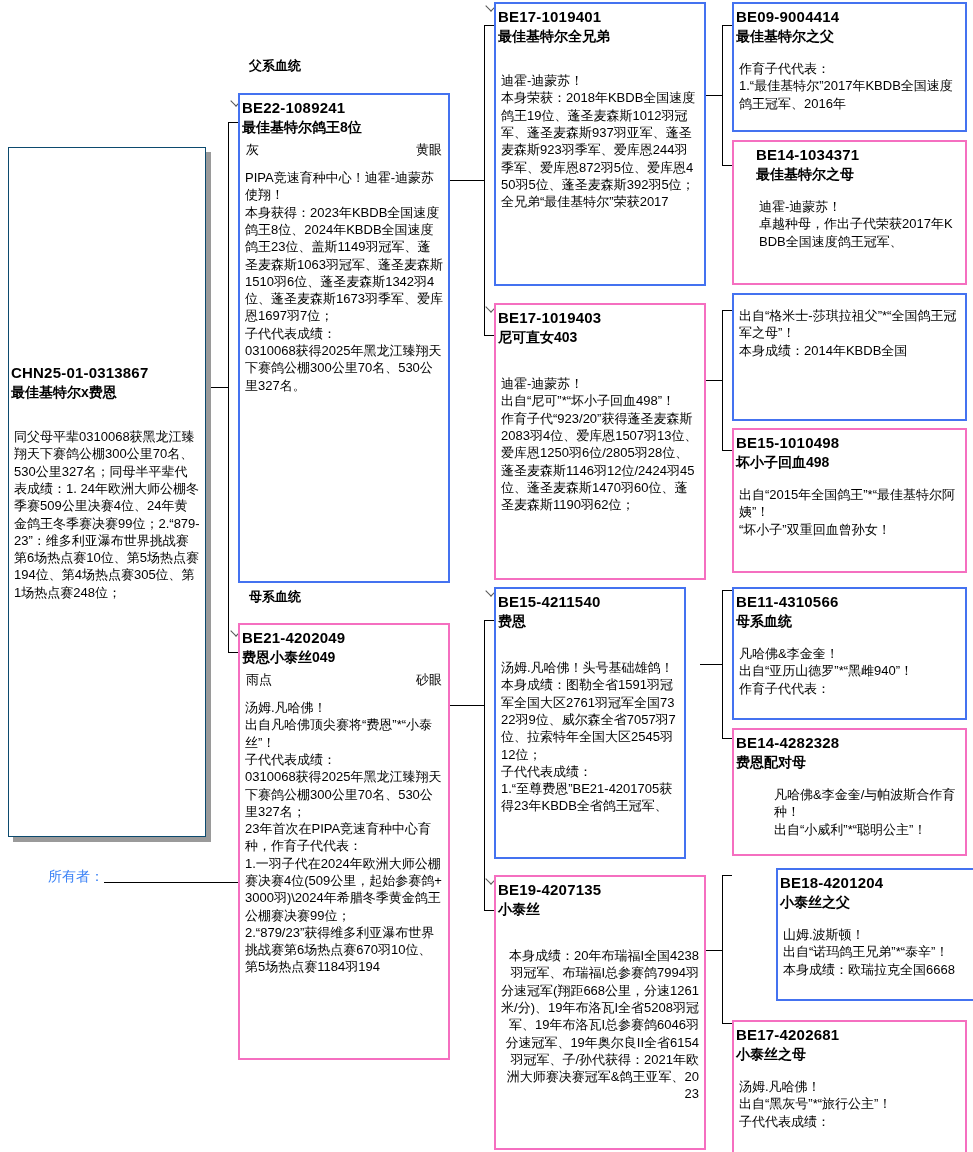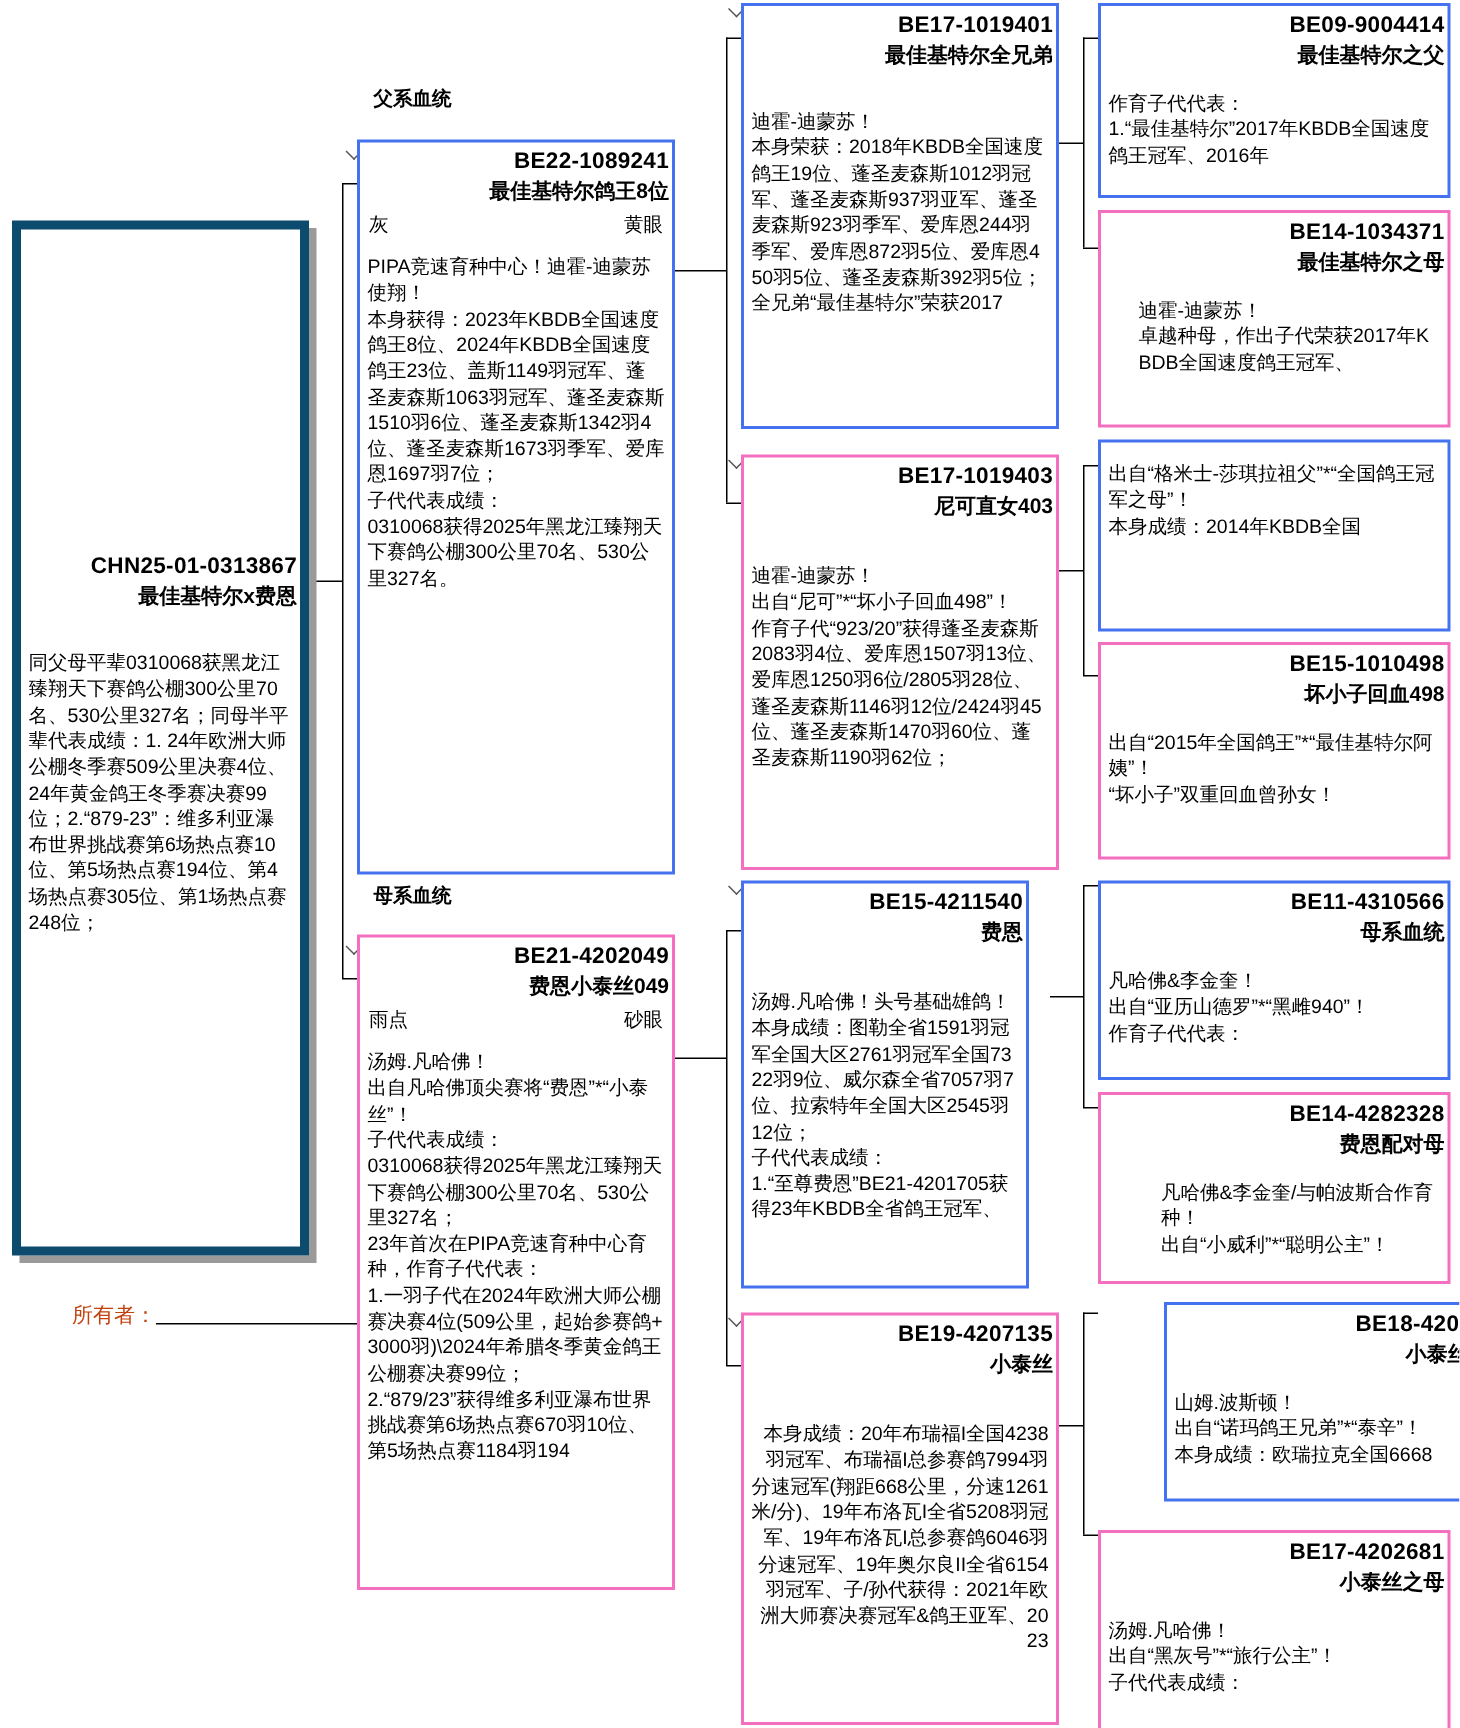--- a/index.html
+++ b/index.html
@@ -18,21 +18,21 @@
     overflow: hidden;
     background: #fff;
   }
   .card {
     position: absolute;
     box-sizing: border-box;
     background: #fff;
     overflow: hidden;
   }
   .card .hd {
-    text-align: right;
+    text-align: left;
     font-weight: bold;
     line-height: 1.35;
     padding: 3px 2px 2px 2px;
   }
   .card .hd .ring {
     font-size: 15px;
     letter-spacing: 0.2px;
   }
   .card .hd .nm {
     font-size: 14px;
@@ -44,41 +44,41 @@
     white-space: pre-wrap;
     word-break: break-all;
   }
   .card .rowline {
     display: flex;
     justify-content: space-between;
     font-size: 13px;
     padding: 2px 6px 0 6px;
   }
   
-  .b-black { border: 6px solid #0c4a6e; }
+  .b-black { border: 1px solid #0c4a6e; }
   .b-blue  { border: 2px solid #4472f0; }
   .b-pink  { border: 2px solid #f56fc0; }
 
   
   .shadow-box {
     position: absolute;
     background: #9a9a9a;
   }
 
   .label {
     position: absolute;
     font-size: 13px;
     font-weight: bold;
     color: #000;
   }
 
   .owner {
     position: absolute;
     font-size: 14px;
-    color: #c2410c;
+    color: #3b82f6;
     white-space: nowrap;
   }
   .owner .line {
     display: inline-block;
     border-bottom: 1px solid #000;
     width: 140px;
     height: 14px;
     vertical-align: -2px;
   }
 

